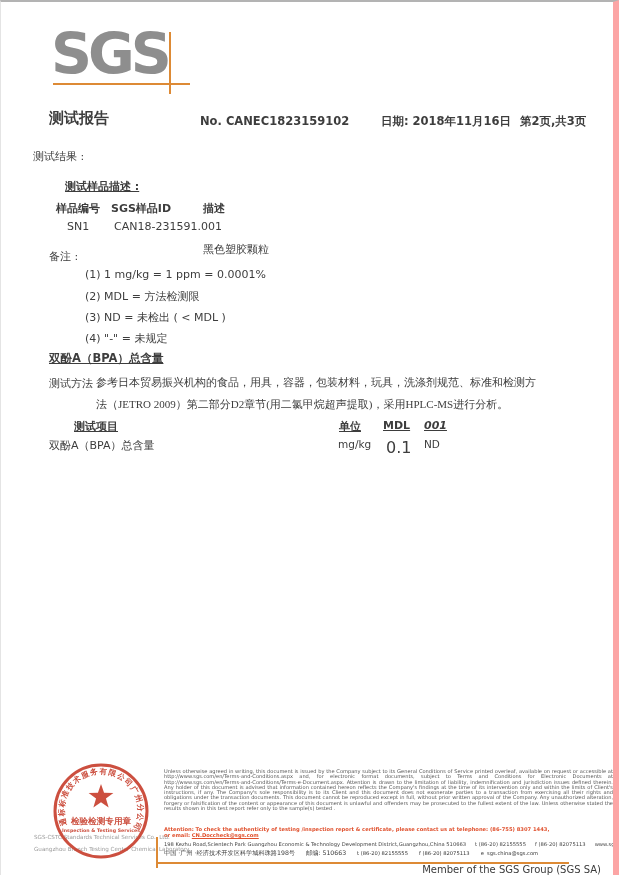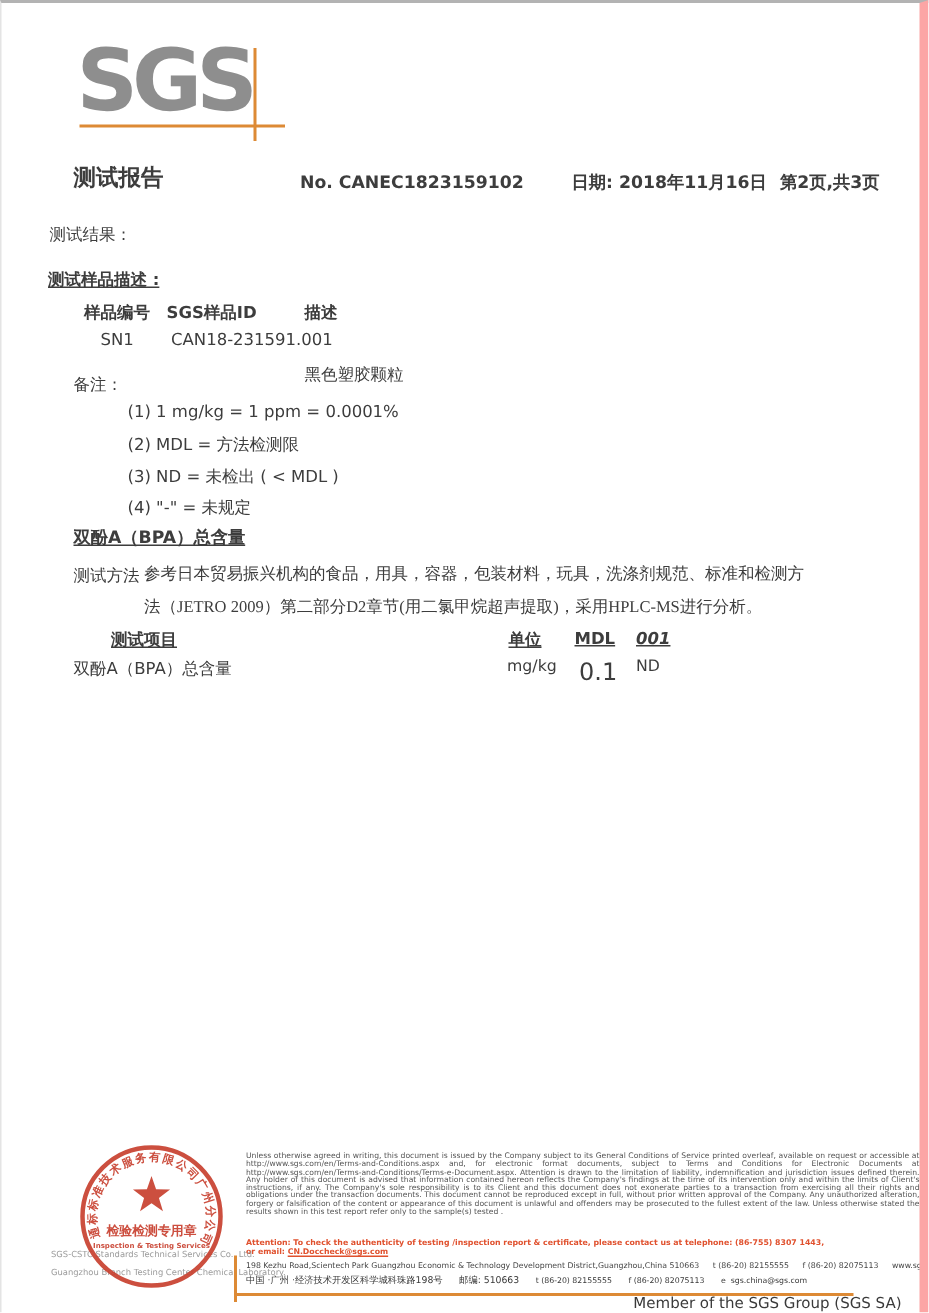--- a/index.html
+++ b/index.html
@@ -24,21 +24,21 @@
   .report-date { left:380px; top:112px; font-size:11.5px; font-weight:bold; }
   .pagination  { left:519px; top:112px; font-size:11.5px; font-weight:bold; }
 
   
   .body-text { font-size:11px; }
   .u  { text-decoration:underline; }
   .b  { font-weight:bold; }
   .i  { font-style:italic; }
 
   .results-label   { left:32px; top:147px; }
-  .sample-heading  { left:31px; top:177px; }
+  .sample-heading  { left:64px; top:177px; }
 
   .st-h1 { left:55px;  top:199px; }
   .st-h2 { left:110px; top:199px; }
   .st-h3 { left:202px; top:199px; }
   .st-c1 { left:66px;  top:218px; }
   .st-c2 { left:113px; top:218px; }
   .st-c3 { left:202px; top:218px;margin-top:22px; }
 
   .notes-label { left:48px; top:247px; }
   .note-0 { left:84px; top:266px; }

